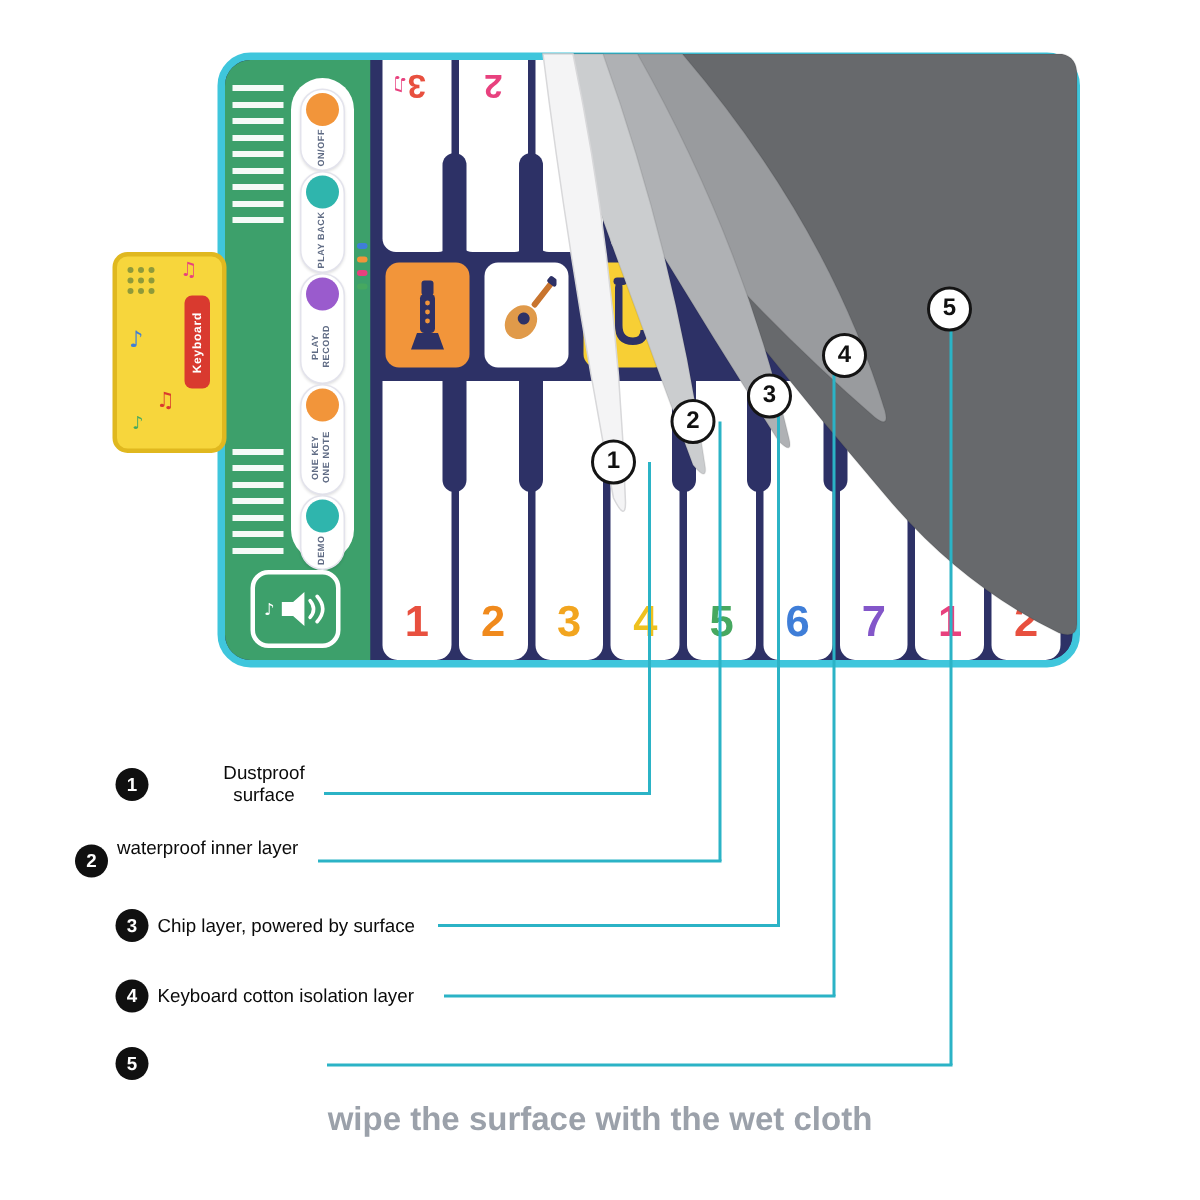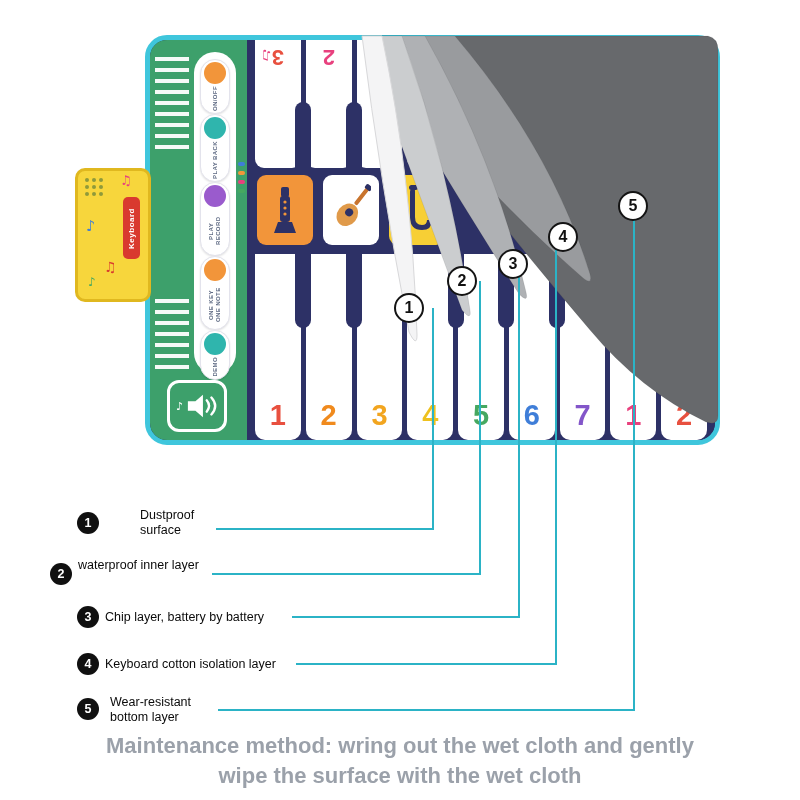--- a/index.html
+++ b/index.html
@@ -55,21 +55,21 @@
   
   .peel{position:absolute;left:140px;top:30px;z-index:6;pointer-events:none}
 
   
   .lead{position:absolute;background:#2bb3c6;z-index:7}
   .badge{position:absolute;width:30px;height:30px;border-radius:50%;background:#fff;border:2.5px solid #141414;
          display:flex;align-items:center;justify-content:center;font-size:16px;font-weight:bold;z-index:8;box-sizing:border-box}
   .dot{position:absolute;width:22px;height:22px;border-radius:50%;background:#101010;color:#fff;
        display:flex;align-items:center;justify-content:center;font-size:12.5px;font-weight:bold;z-index:3}
   .lab{position:absolute;font-size:12.5px;color:#0a0a0a;z-index:3;line-height:15px}
-  .lab.center{}
+  .lab.center{text-align:center}
   .lab.nowrap{white-space:nowrap}
   .footer{position:absolute;left:0;right:0;top:731px;text-align:center;color:#9ba1aa;font-weight:bold;
           font-size:22px;line-height:30px}
 </style>
 </head>
 <body>
 
 <div class="stage">
 
   <div class="mat">
@@ -258,26 +258,24 @@
   <div class="badge" style="left:548px;top:222px">4</div>
   <div class="badge" style="left:618px;top:191px">5</div>
 
   <div class="dot" style="left:77px;top:512px">1</div>
   <div class="lab center" style="left:140px;top:508px;width:72px">Dustproof surface</div>
 
   <div class="dot" style="left:50px;top:563px">2</div>
   <div class="lab nowrap" style="left:78px;top:558px">waterproof inner layer</div>
 
   <div class="dot" style="left:77px;top:606px">3</div>
-  <div class="lab nowrap" style="left:105px;top:610px">Chip layer, battery by battery</div>
+  <div class="lab nowrap" style="left:105px;top:610px">Chip layer, powered by surface</div>
 
   <div class="dot" style="left:77px;top:653px">4</div>
   <div class="lab nowrap" style="left:105px;top:657px">Keyboard cotton isolation layer</div>
 
   <div class="dot" style="left:77px;top:698px">5</div>
-  <div class="lab center" style="left:110px;top:695px;width:100px">Wear-resistant bottom layer</div>
 
   <div class="footer">
-    <div>Maintenance method: wring out the wet cloth and gently</div>
     <div>wipe the surface with the wet cloth</div>
   </div>
 
 </div>
 
 </body></html>

